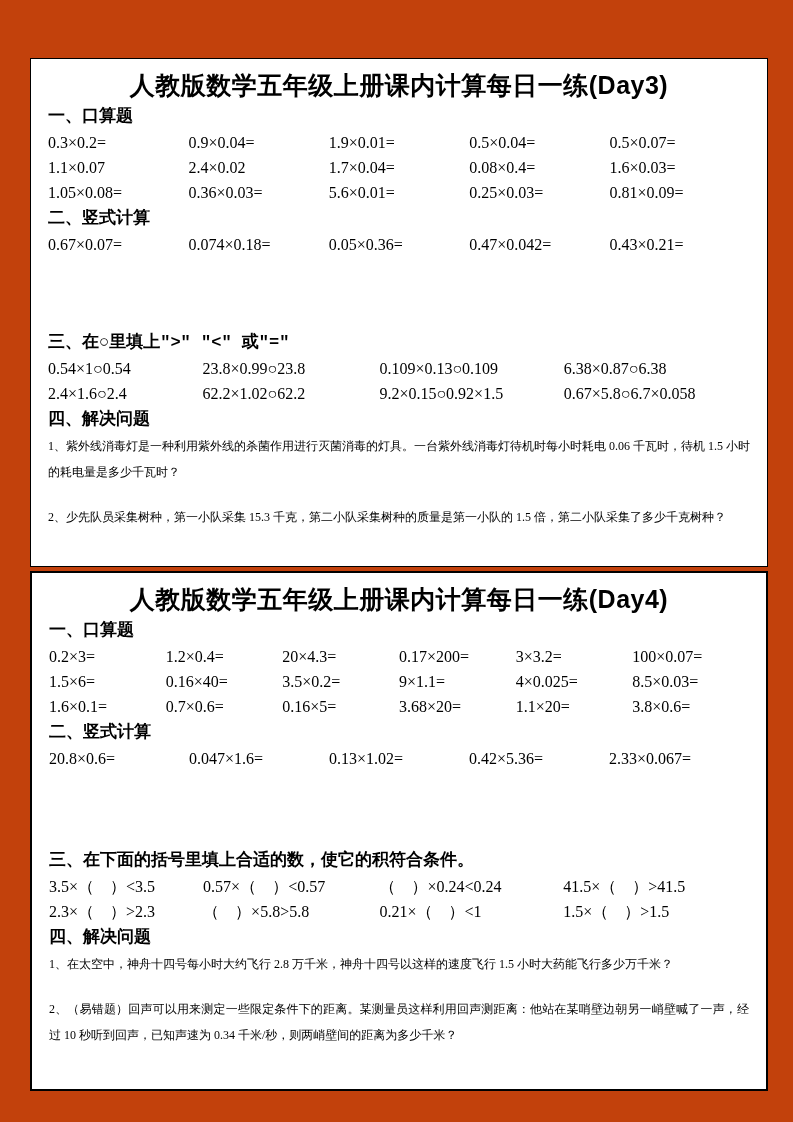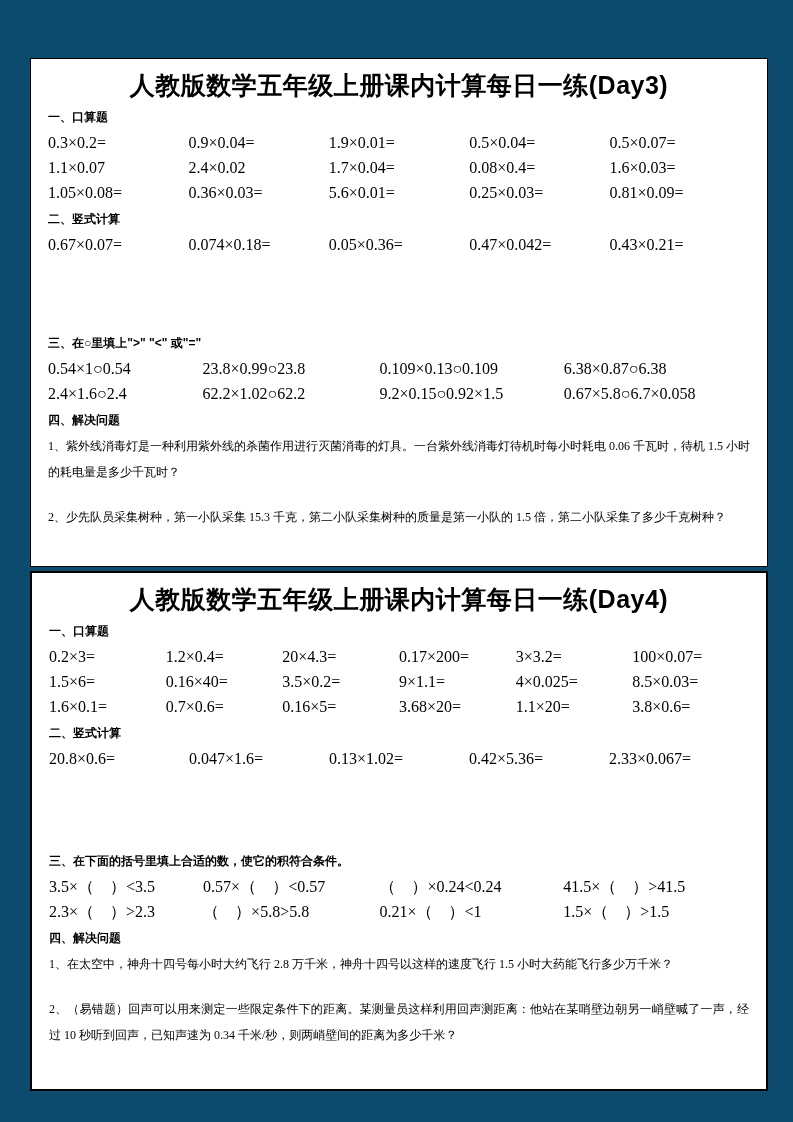--- a/index.html
+++ b/index.html
@@ -1,20 +1,20 @@
 <!DOCTYPE html>
 <html><head>
 <meta charset="utf-8">
 <style>
   html, body { margin: 0; padding: 0; background: #ffffff; }
   .page {
     position: relative;
     width: 793px;
     height: 1122px;
-    background: #0c4a6e;
+    background: #c2410c;
     color: #000000;
     font-family: "Liberation Serif", serif;
     overflow: hidden;
   }
   .sheet {
     position: absolute;
     left: 30px;
     width: 738px;
     box-sizing: border-box;
     border: 1px solid #000000;
@@ -28,23 +28,23 @@
     font-family: "Liberation Sans", sans-serif;
     font-weight: bold;
     font-size: 25px;
     line-height: 32px;
     text-align: center;
     margin: 4px 0 4px 0;
     letter-spacing: 0.5px;
     white-space: nowrap;
   }
   .heading {
-    font-family: Liberation Sans, sans-serif;
+    font-family: Liberation Mono, monospace;
     font-weight: bold;
-    font-size: 12px;
+    font-size: 17px;
     line-height: 24px;
     margin: 2px 0 1px 0;
   }
   .calc-row {
     display: grid;
     font-size: 16px;
     line-height: 25px;
     white-space: nowrap;
   }
   .cols5 { grid-template-columns: repeat(5, 1fr); }

